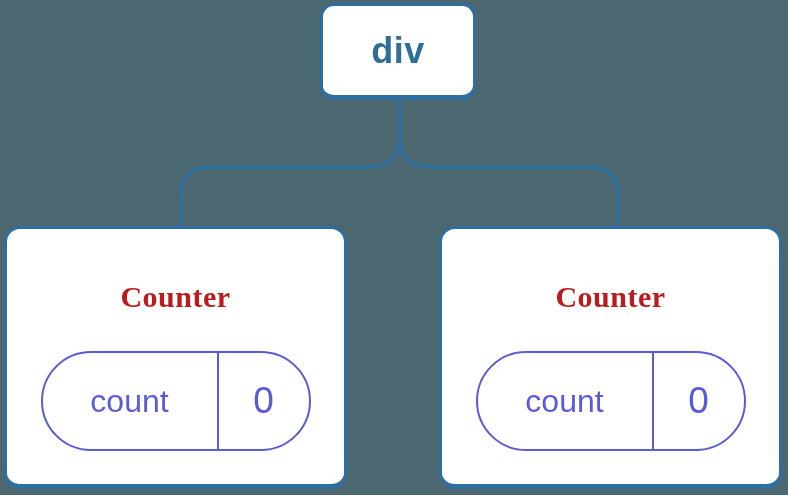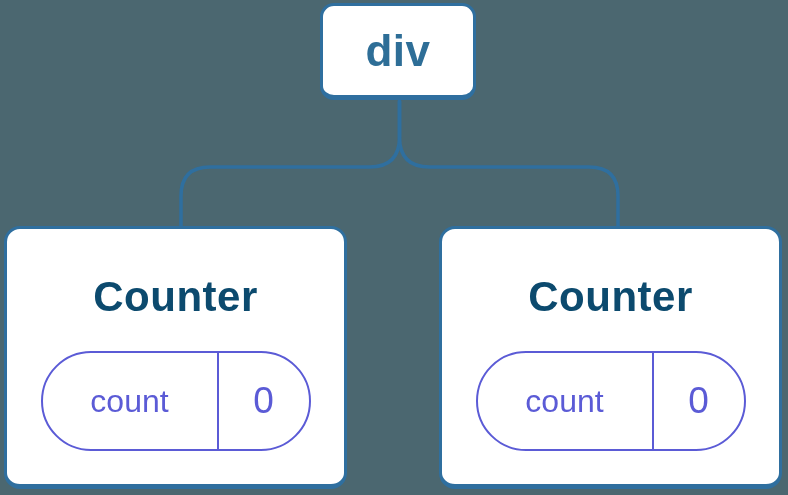--- a/index.html
+++ b/index.html
@@ -33,21 +33,21 @@
     background: #FFFFFF;
     border: 3px solid #2F6F9F;
     border-bottom-width: 5px;
     border-radius: 14px;
     display: flex;
     align-items: center;
     justify-content: center;
   }
   .node-root .root-label {
     color: #2E6E97;
-    font-size: 44px;
+    font-size: 36px;
     font-weight: 600;
     letter-spacing: 0.5px;
   }
   .card {
     position: absolute;
     top: 226px;
     width: 343px;
     height: 263px;
     box-sizing: border-box;
     background: #FFFFFF;
@@ -55,25 +55,26 @@
     border-bottom-width: 5px;
     border-radius: 16px;
     display: flex;
     flex-direction: column;
     align-items: center;
     padding-top: 46px;
   }
   .card-left  { left: 4px; }
   .card-right { left: 439px; }
   .card-title {
-    color: #0c4a6e;
-    font-size: 42px;
+    color: #b91c1c;
+    font-size: 30px;
     font-weight: 600;
     line-height: 44px;
     letter-spacing: 0.5px;
+    font-family: Liberation Serif, serif;
   }
   .pill {
     margin-top: 32px;
     width: 270px;
     height: 100px;
     box-sizing: border-box;
     border: 2px solid #5B5BD6;
     border-radius: 52px;
     display: flex;
     align-items: stretch;

